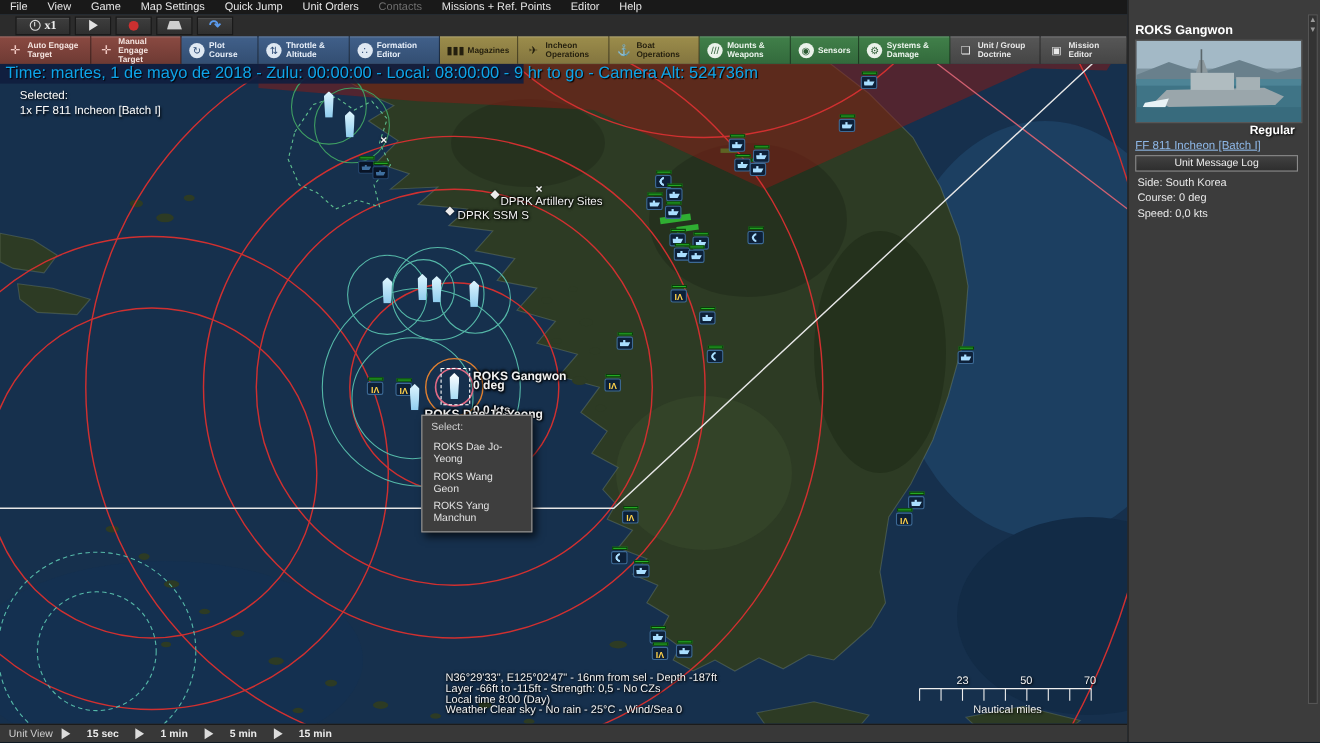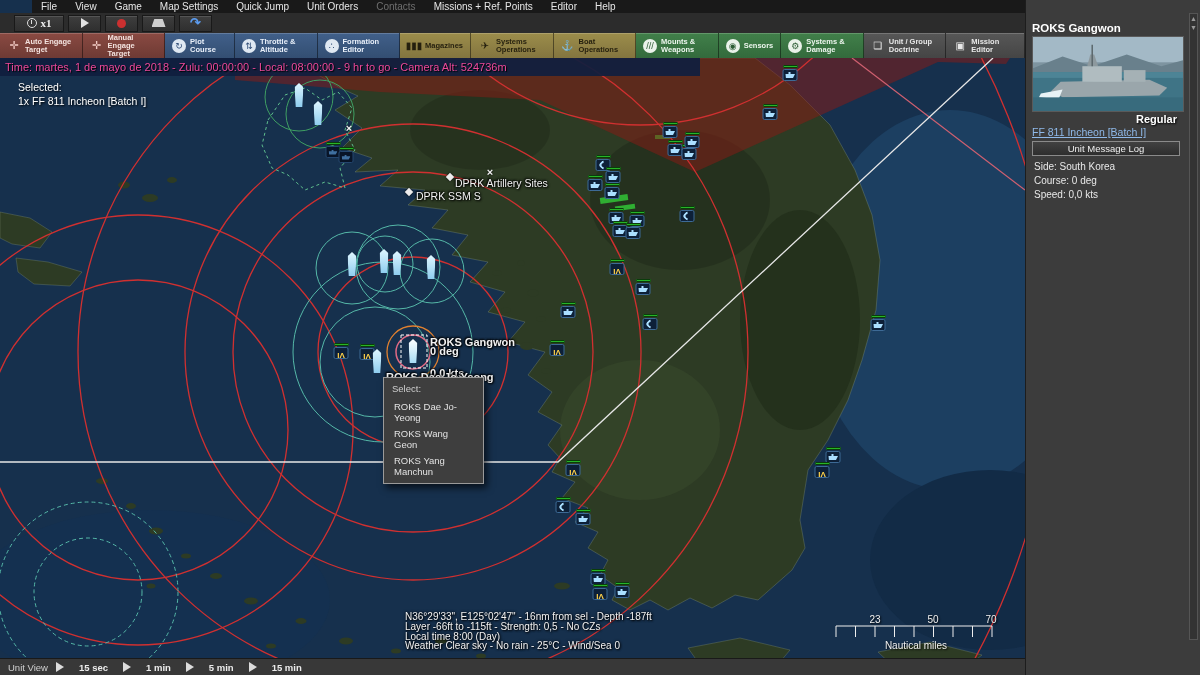--- a/index.html
+++ b/index.html
@@ -52,21 +52,21 @@
                   color:#f2f2f2; text-shadow:1px 1px 2px #000, 0 0 3px #000; white-space:nowrap; }
 
   .scalebar { position:absolute; left:835px; top:614px; width:162px; height:40px;
               color:#f0f0f0; text-shadow:1px 1px 2px #000; font-size:10px; }
   .scalebar .slabel { position:absolute; top:0; transform:translateX(-50%); }
   .scalebar svg { position:absolute; left:0; top:11px; }
   .scalebar .caption { position:absolute; left:50%; top:26px; transform:translateX(-50%); font-size:10px; }
 
   
   .menu-bar { position:absolute; left:0; top:0; width:1025px; height:13px; background:#191919;
-              display:flex; align-items:center; z-index:30;margin-left:32px; }
+              display:flex; align-items:center; z-index:30; }
   .menu-item { color:#e6e6e6; font-size:10px; padding:0 9px; line-height:13px; }
   .menu-item.disabled { color:#6f6f6f; }
 
   .quick-bar { position:absolute; left:0; top:13px; width:1025px; height:20px; background:#2c2c2c;
                display:flex; align-items:center; padding-left:14px; gap:4px; z-index:30; }
   .qbtn { height:17px; min-width:33px; background:linear-gradient(#3e3e3e,#2f2f2f); border:1px solid #191919;
           box-shadow:inset 0 1px 0 #555; display:flex; align-items:center; justify-content:center; gap:4px;
           color:#dcdcdc; font-size:11px; }
   .qbtn.wide { min-width:50px;font-family:Liberation Serif, serif; }
   .clockface { width:10px; height:10px; border:1.5px solid #ddd; border-radius:50%; position:relative; }
@@ -88,22 +88,22 @@
   .r-red .ric { color:#f0c9c3; font-size:11px; }
   .r-blue  { background:linear-gradient(#41608a,#334e72); color:#e9f0fa; }
   .r-blue .ric { background:#dfe8f2; color:#2c4a74; border-radius:50%; }
   .r-olive { background:linear-gradient(#9c8d4b,#83753f); color:#241f0e; }
   .r-olive .ric { color:#241f0e; font-size:10px; }
   .r-green { background:linear-gradient(#41804a,#336a3c); color:#ecf5ed; }
   .r-green .ric { background:#eaf2ea; color:#2c5c34; border-radius:50%; }
   .r-gray  { background:linear-gradient(#575757,#454545); color:#e8e8e8; }
   .r-gray .ric { color:#e8e8e8; font-size:10px; }
 
-  .time-bar { position:absolute; left:0; top:58px; width:700px; height:18px; background:rgba(16,30,62,.93);
-              color:#ec4899; font-size:11px; line-height:18px; padding-left:5px; white-space:nowrap; z-index:20;
+  .time-bar { position:absolute; left:0; top:58px; width:476px; height:18px; background:rgba(16,30,62,.93);
+              color:#0ea5e9; font-size:15px; line-height:18px; padding-left:5px; white-space:nowrap; z-index:20;
               text-shadow:1px 1px 1px #000; }
   .sel-info { position:absolute; left:18px; top:80px; color:#fff; font-size:10.5px; line-height:14px;
               text-shadow:1px 1px 2px #000; z-index:20; }
 
   
   .msglog { position:absolute; left:0; top:637px; width:400px; height:21px; background:#2b2b2b;
             border-top:1px solid #575757; border-right:1px solid #575757; z-index:25;
             color:#dcdcdc; font-size:10.5px; line-height:20px; padding-left:25px; }
   .msglog .popout { position:absolute; right:3px; top:2px; width:17px; height:16px; background:#e6e6e6;
             border:1px solid #8a8a8a; color:#111; font-size:11px; font-weight:bold; line-height:14px;
@@ -572,21 +572,21 @@
       <div class="rbtn r-blue">
       <i class="ric">∴</i>
       <span class="rlabel">Formation Editor</span>
     </div>
       <div class="rbtn r-olive">
       <i class="ric">▮▮▮</i>
       <span class="rlabel">Magazines</span>
     </div>
       <div class="rbtn r-olive">
       <i class="ric">✈</i>
-      <span class="rlabel">Systems Operations</span>
+      <span class="rlabel">Incheon Operations</span>
     </div>
       <div class="rbtn r-olive">
       <i class="ric">⚓</i>
       <span class="rlabel">Boat Operations</span>
     </div>
       <div class="rbtn r-green">
       <i class="ric">///</i>
       <span class="rlabel">Mounts &amp; Weapons</span>
     </div>
       <div class="rbtn r-green">

